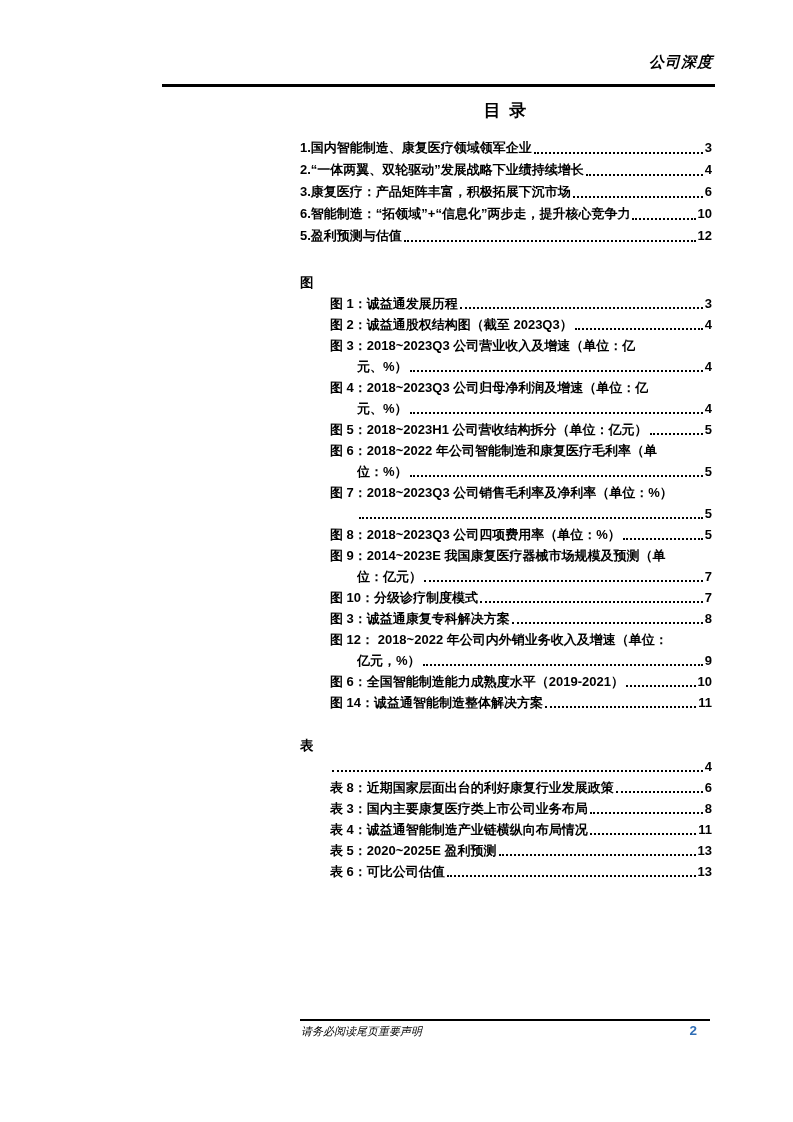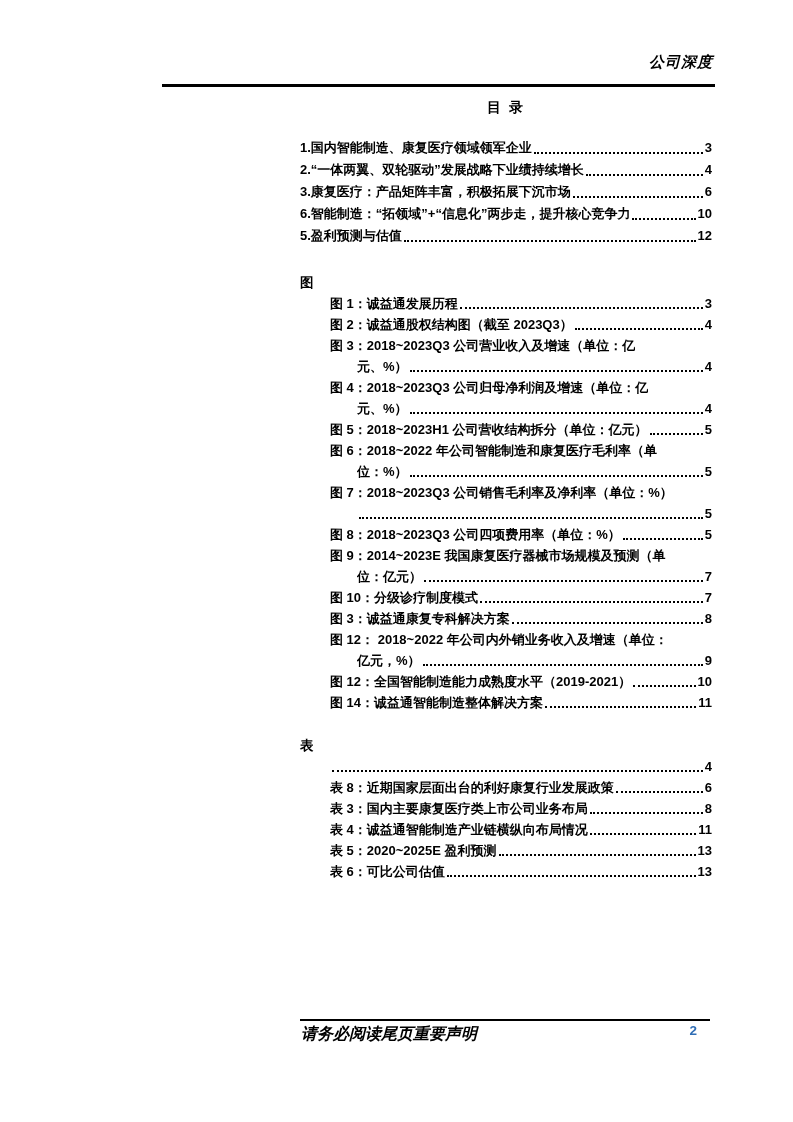--- a/index.html
+++ b/index.html
@@ -22,21 +22,21 @@
   }
   .header-rule {
     position: absolute; top: 84px; left: 162px; width: 553px; height: 3px;
     background: #000;
   }
 
   
   .doc-title {
     position: absolute; top: 99px; left: 300px; width: 412px;
     margin: 0; text-align: center;
-    font-size: 14px; font-weight: bold; letter-spacing: 2px;
+    font-size: 17px; font-weight: bold; letter-spacing: 2px;
   }
 
   
   .toc {
     position: absolute; left: 300px; top: 137px; width: 412px;
     font-size: 13px; font-weight: bold;
   }
   .toc-sections .line { line-height: 22px; }
   .group-heading {
     font-size: 13.5px; font-weight: bold;
@@ -60,21 +60,21 @@
   .ind1 { padding-left: 30px; }
   .ind2 { padding-left: 57px; }
 
   
   .footer-rule {
     position: absolute; top: 1019px; left: 300px; width: 410px; height: 2px;
     background: #000;
   }
   .footer-disclaimer {
     position: absolute; top: 1024px; left: 301px;
-    font-size: 16px; font-weight: bold; font-style: italic;
+    font-size: 11px; font-weight: normal; font-style: italic;
   }
   .footer-pagenum {
     position: absolute; top: 1023px; right: 96px;
     font-size: 13.5px; font-weight: bold;
     color: #2f6db5;
   }
 </style>
 </head>
 <body>
 
@@ -221,21 +221,21 @@
 
         </div>
 
         <div class="line ind2">
           <span class="t">亿元，%）</span>
           <span class="dots"></span>
           <span class="pg">9</span>
         </div>
 
         <div class="line ind1">
-          <span class="t">图 12：全国智能制造能力成熟度水平（2019-2021）</span>
+          <span class="t">图 6：全国智能制造能力成熟度水平（2019-2021）</span>
           <span class="dots"></span>
           <span class="pg">10</span>
         </div>
 
         <div class="line ind1">
           <span class="t">图 14：诚益通智能制造整体解决方案</span>
           <span class="dots"></span>
           <span class="pg">11</span>
         </div>
       </div>

